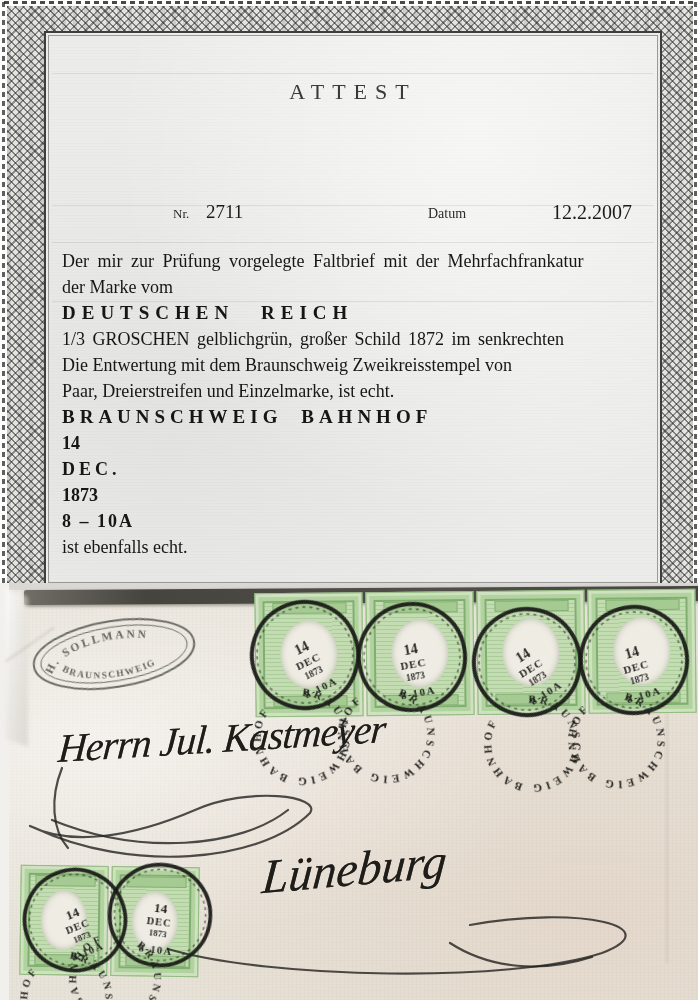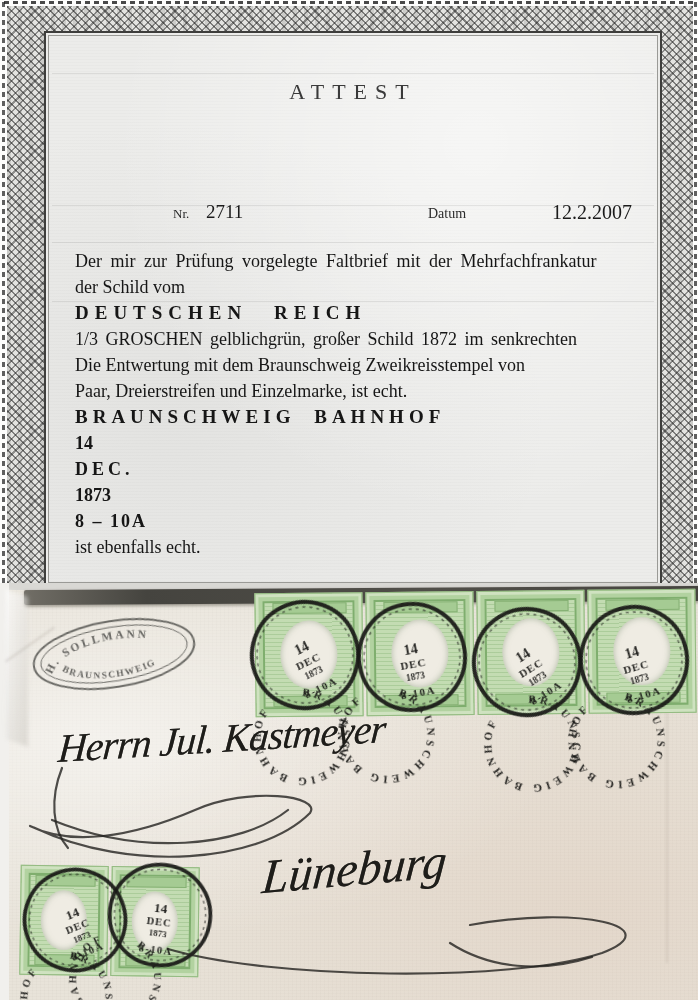--- a/index.html
+++ b/index.html
@@ -35,21 +35,21 @@
   .t-role{top:122px;font-size:14px;}
   .t-org{top:137px;font-size:15px;}
   .t-addr{top:153px;font-size:15.5px;}
 
   .nr-row{position:absolute;left:0;top:168px;width:100%;height:26px;}
   .nr-label{position:absolute;left:127px;top:5px;font-size:13px;color:#2a2a2a;}
   .nr-value{position:absolute;left:160px;top:0;font-size:19px;color:#1b1b1b;}
   .datum-label{position:absolute;left:382px;top:5px;font-size:14px;color:#2a2a2a;}
   .datum-value{position:absolute;left:486px;top:0;font-size:20px;color:#1b1b1b;margin-left:20px;}
 
-  .cert-body{position:absolute;left:13px;top:215px;width:100%;padding:0 29px 0 16px;
+  .cert-body{position:absolute;left:0;top:215px;width:100%;padding:0 29px 0 16px;
     box-sizing:border-box;font-size:18px;line-height:26px;color:#161616;}
   .bl{white-space:nowrap;}
   .w4{word-spacing:4px;}
   .w3{word-spacing:3px;}
   .bc{font-weight:bold;}
   .sp-country{letter-spacing:6px;word-spacing:16px;font-size:19px;}
   .sp-cat{font-size:19px;}
   .sp-braun{letter-spacing:5px;word-spacing:9px;font-size:19px;}
   .sp-dec{letter-spacing:4px;}
   .sp-time{letter-spacing:2px;}
@@ -144,21 +144,21 @@
 
       <div class="nr-row">
         <span class="nr-label">Nr.</span>
         <span class="nr-value">2711</span>
         <span class="datum-label">Datum</span>
         <span class="datum-value">12.2.2007</span>
       </div>
 
       <div class="cert-body">
         <div class="bl w4">Der mir zur Prüfung vorgelegte Faltbrief mit der Mehrfachfrankatur</div>
-        <div class="bl">der Schild vom</div>
+        <div class="bl">der Marke vom</div>
         <div class="bc sp-country">DEUTSCHEN REICH</div>
         <div class="bl w3">1/3 GROSCHEN gelblichgrün, großer Schild 1872 im senkrechten</div>
         <div class="bl">Die Entwertung mit dem Braunschweig Zweikreisstempel von</div>
         <div class="bl">Paar, Dreierstreifen und Einzelmarke, ist echt.</div>
         <div class="bc sp-braun">BRAUNSCHWEIG BAHNHOF</div>
         <div class="bc">14</div>
         <div class="bc sp-dec">DEC.</div>
         <div class="bc">1873</div>
         <div class="bc sp-time">8 – 10A</div>
         <div class="bl">ist ebenfalls echt.</div>

